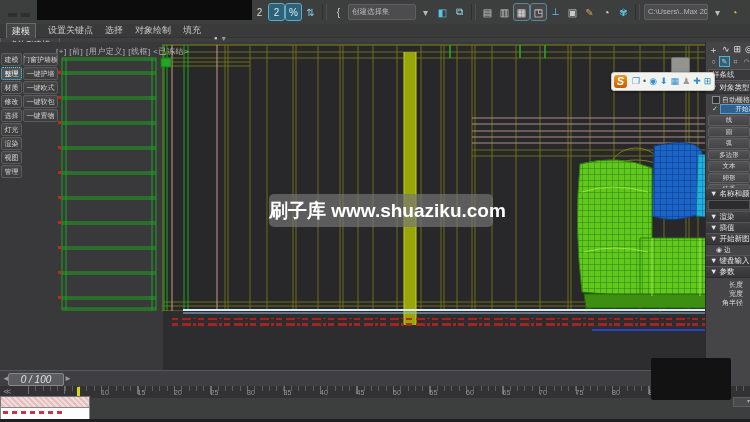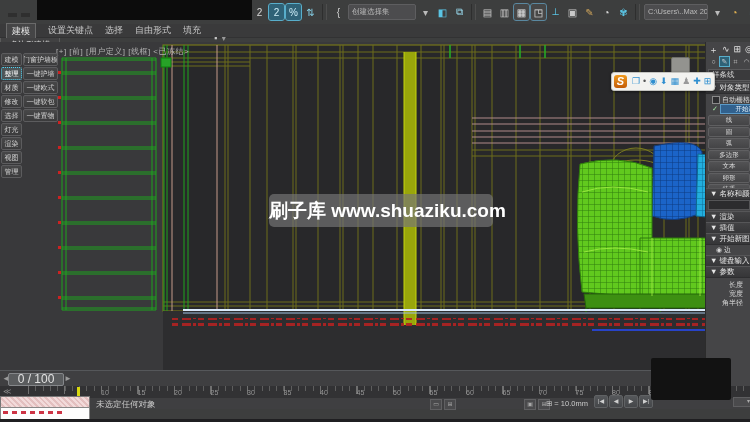--- a/index.html
+++ b/index.html
@@ -75,21 +75,21 @@
   #watermark{left:269px;top:194px;width:224px;height:33px;background:rgba(118,118,118,.68);
              border-radius:5px;color:#fff;font-weight:bold;font-size:19px;line-height:33px;
              text-align:center;z-index:4;white-space:nowrap;}
   #headline{left:248px;top:331px;font-size:60px;font-weight:900;letter-spacing:2px;color:#3cc9e9;
             -webkit-text-stroke:3px #ffffff;text-shadow:2px 3px 4px rgba(0,0,0,.55);
             z-index:9;white-space:nowrap;}
   
   #slider-row{left:0;top:370px;width:750px;height:16px;background:#3f3f41;
               border-top:1px solid #55575a;border-bottom:1px solid #2c2c2e;z-index:2;}
   #slider-handle{left:8px;top:2px;width:54px;height:11px;background:#5a5c5e;border:1px solid #85878a;
-                 border-radius:2px;color:#e2e2e2;font-size:12px;text-align:center;line-height:11px;}
+                 border-radius:2px;color:#e2e2e2;font-size:10px;text-align:center;line-height:11px;font-style:italic;}
   .sarrow{top:3px;color:#9a9a9a;font-size:8px;}
   #ruler-row{left:0;top:386px;width:750px;height:12px;background:#323234;z-index:2;}
   #ruler-ticks{left:28px;top:0;right:0;width:722px;height:5px;
      background:repeating-linear-gradient(90deg,#5e5e5e 0 1px,transparent 1px 7.3px);}
   #ruler-ticks2{left:28px;top:0;width:722px;height:8px;
      background:repeating-linear-gradient(90deg,#707070 0 1px,transparent 1px 36.5px);}
   .rnum{position:absolute;top:3px;transform:translateX(-50%);font-size:7px;color:#969696;}
   #ruler-icon{left:3px;top:1px;font-size:8px;color:#8f8f8f;}
   #frame-marker{left:77px;top:1px;width:3px;height:9px;background:#d8d80e;}
   #status1{left:0;top:398px;width:750px;height:11px;background:#3f3f41;z-index:2;}
@@ -151,21 +151,21 @@
         <span class="ticon" style="color: rgb(90, 196, 228);">◔</span>
       </div>
   </div>
   <div class="abs censor" id="censor-top"></div>
 
   <div class="abs" id="ribbon">
 
   <span class="rtab active">建模</span>
       <span class="rtab">设置关键点</span>
       <span class="rtab">选择</span>
-      <span class="rtab">自由形式</span>
+      <span class="rtab">对象绘制</span>
       <span class="rtab">填充</span>
     </div>
   <span class="abs" style="left:214px;top:27px;z-index:2;">
     <span class="rtab mini">▪</span>
     <span style="font-size:8px;color:#999;">▾</span>
   </span>
   <div class="abs" id="subtab">多边形建模</div>
 
   <svg class="abs" id="viewport" viewBox="0 0 750 328">
     <rect x="0" y="0" width="750" height="328" fill="#39393b"></rect>
@@ -364,36 +364,20 @@
         <span class="rnum" style="left: 506.5px;">65</span>
         <span class="rnum" style="left: 543px;">70</span>
         <span class="rnum" style="left: 579.5px;">75</span>
         <span class="rnum" style="left: 616px;">80</span>
         <span class="rnum" style="left: 652.5px;">85</span>
         <span class="rnum" style="left: 689px;">90</span>
         <span class="rnum" style="left: 725.5px;">95</span>
       </div>
   </div>
 
-  <div class="abs" id="status1">
-    <span class="abs stext" style="left:96px;top:1px;">未选定任何对象</span>
-    <div class="abs" style="left:430px;top:1px;display:flex;gap:2px;" id="status-icons">
-        <div class="sicon">▭</div>
-        <div class="sicon">⊞</div>
-        <div class="sicon" style="margin-left: 66px;">▣</div>
-        <div class="sicon">⊞</div>
-      </div>
-    <span class="abs stext" style="left:546px;top:1px;font-size:7.5px;">⊞ = 10.0mm</span>
-    <div class="abs" id="playback">
-        <div class="pb">|◀</div>
-        <div class="pb">◀</div>
-        <div class="pb">▶</div>
-        <div class="pb">▶|</div>
-      </div>
-  </div>
 
 
   <div class="abs" id="dd-stub">▾</div>
 
   <div class="abs" id="mini-listener-pink"></div>
   <div class="abs" id="mini-listener-white">
       <i></i>
     </div>
 
   <div class="abs censor" id="censor-br"></div>

